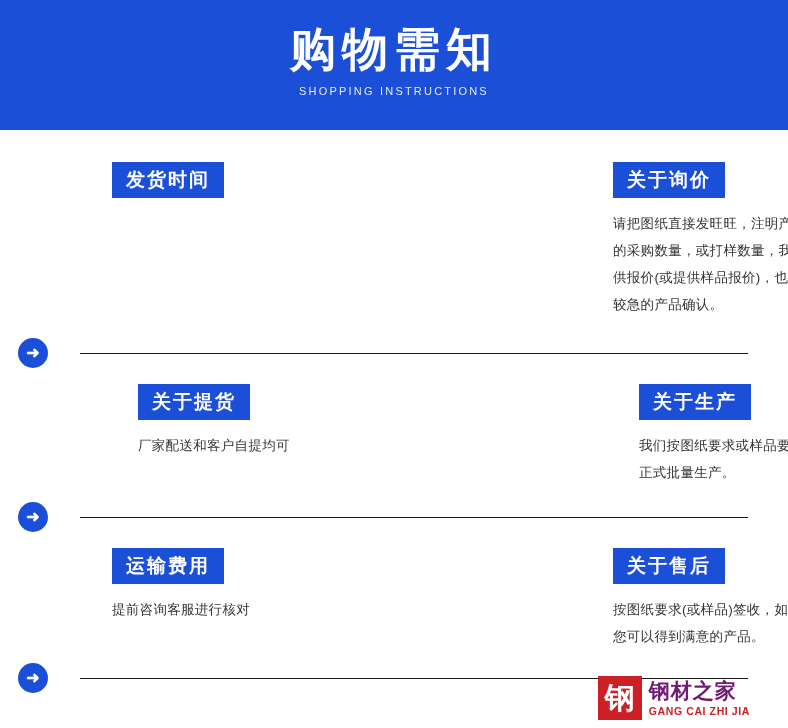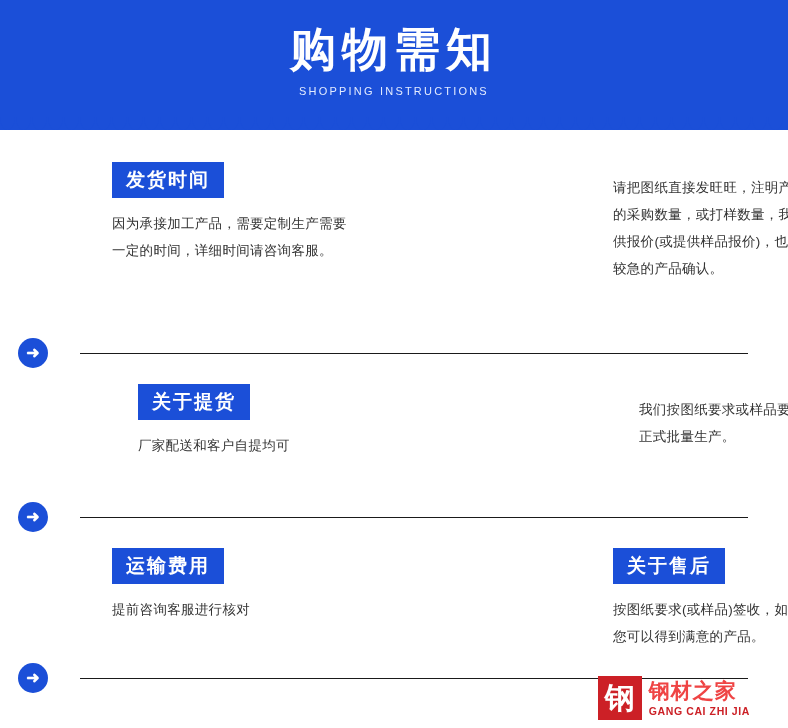--- a/index.html
+++ b/index.html
@@ -167,21 +167,21 @@
   }
   .logo-text {
     margin-left: 7px;
     display: flex;
     flex-direction: column;
     justify-content: center;
   }
   .logo-cn {
     font-size: 21px;
     font-weight: bold;
-    color: #ef4444;
+    color: #701a75;
     letter-spacing: 1px;
     line-height: 1.15;
   }
   .logo-en {
     font-size: 10.5px;
     font-weight: bold;
     color: #cc2026;
     letter-spacing: 0.6px;
     margin-top: 2px;
   }
@@ -249,25 +249,25 @@
       </div>
   </div>
 
   <div class="content">
 
     <div class="block" style="top:32px;">
       <div class="row">
         <div class="col col-left">
           <div class="col-left-inner">
             <div class="tag">发货时间</div>
-            <div class="body-text">因为承接加工产品，需要定制生产需要一定的时间，详细时间请咨询客服。</div>
           </div>
         </div>
         <div class="col col-right">
           <div class="col-right-inner">
+            <div class="tag">关于询价</div>
             <div class="body-text">请把图纸直接发旺旺，注明产品的材质和要求，以及批量的采购数量，或打样数量，我们会快速给你确定回复并提供报价(或提供样品报价)，也可以直接电话联系，予以比较急的产品确认。</div>
           </div>
         </div>
       </div>
     </div>
 
     <div class="block" style="top:223px;">
       <div class="divider">
         <div class="arrow-circle">➜</div>
       </div>
@@ -276,20 +276,21 @@
     <div class="block" style="top:254px;padding-left:26px;">
       <div class="row">
         <div class="col col-left">
           <div class="col-left-inner">
             <div class="tag">关于提货</div>
             <div class="body-text">厂家配送和客户自提均可</div>
           </div>
         </div>
         <div class="col col-right">
           <div class="col-right-inner">
+            <div class="tag">关于生产</div>
             <div class="body-text">我们按图纸要求或样品要求加工定制，确定OK后，我们正式批量生产。</div>
           </div>
         </div>
       </div>
     </div>
 
     <div class="block" style="top:387px;">
       <div class="divider">
         <div class="arrow-circle">➜</div>
       </div>

